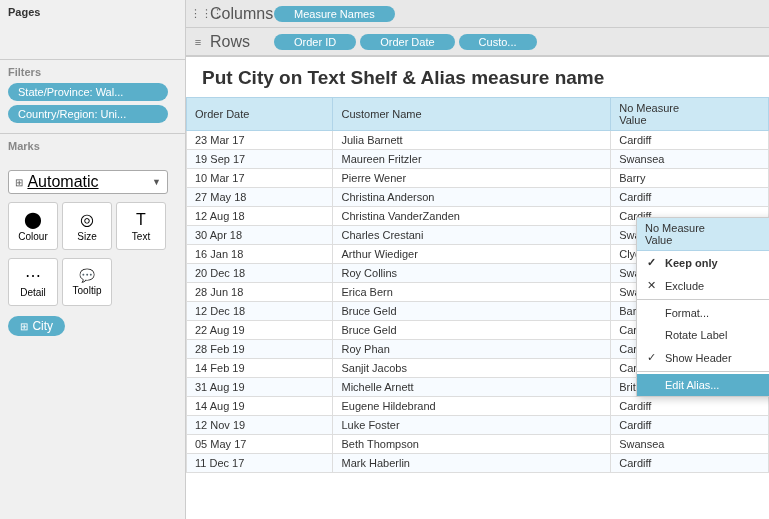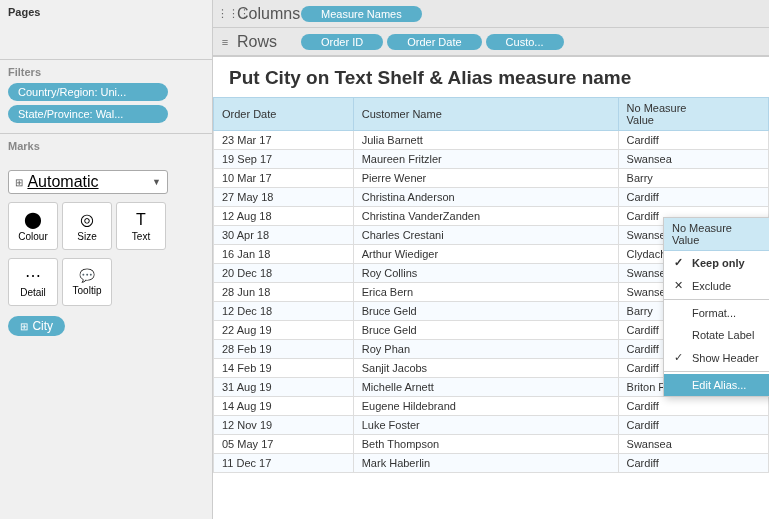--- a/index.html
+++ b/index.html
@@ -1,21 +1,21 @@
 <!DOCTYPE html>
 <html><head>
   <meta charset="utf-8">
   <style>
     * { box-sizing: border-box; margin: 0; padding: 0; }
     body { font-family: Arial, sans-serif; font-size: 12px; background: #f0f0f0; width: 769px; height: 519px; overflow: hidden; }
 
     .main-container { display: flex; width: 769px; height: 519px; }
 
     
-    .sidebar { width: 213px; background: #f0f0f0; border-right: 1px solid #ccc; display: flex; flex-direction: column; }
+    .sidebar { width: 186px; background: #f0f0f0; border-right: 1px solid #ccc; display: flex; flex-direction: column; }
 
     .sidebar-label { font-size: 11px; color: #333; font-weight: bold; margin-bottom: 4px; }
 
     .pages-section { height: 60px; border-bottom: 1px solid #ccc; padding: 6px 8px; }
 
     .filters-section { border-bottom: 1px solid #ccc; padding: 6px 8px; }
     .filters-label { font-size: 11px; color: #888; font-weight: bold; margin-bottom: 5px; }
 
     .filter-pill { background: #5aafca; color: white; border-radius: 10px; padding: 3px 10px; font-size: 11px; margin-bottom: 4px; white-space: nowrap; overflow: hidden; text-overflow: ellipsis; max-width: 160px; }
 
@@ -75,22 +75,22 @@
 
 <div class="main-container">
 
   <div class="sidebar">
     <div class="pages-section">
       <div class="sidebar-label">Pages</div>
     </div>
 
     <div class="filters-section">
       <div class="filters-label">Filters</div>
+      <div class="filter-pill">State/Province: Wal...</div>
       <div class="filter-pill">Country/Region: Uni...</div>
-      <div class="filter-pill">State/Province: Wal...</div>
     </div>
 
     <div class="marks-section">
       <div class="marks-label">Marks</div>
       <div class="marks-dropdown">
         <span class="marks-dropdown-icon">⊞</span>
         <span class="marks-dropdown-label">Automatic</span>
         <span class="marks-dropdown-arrow">▼</span>
       </div>
 

